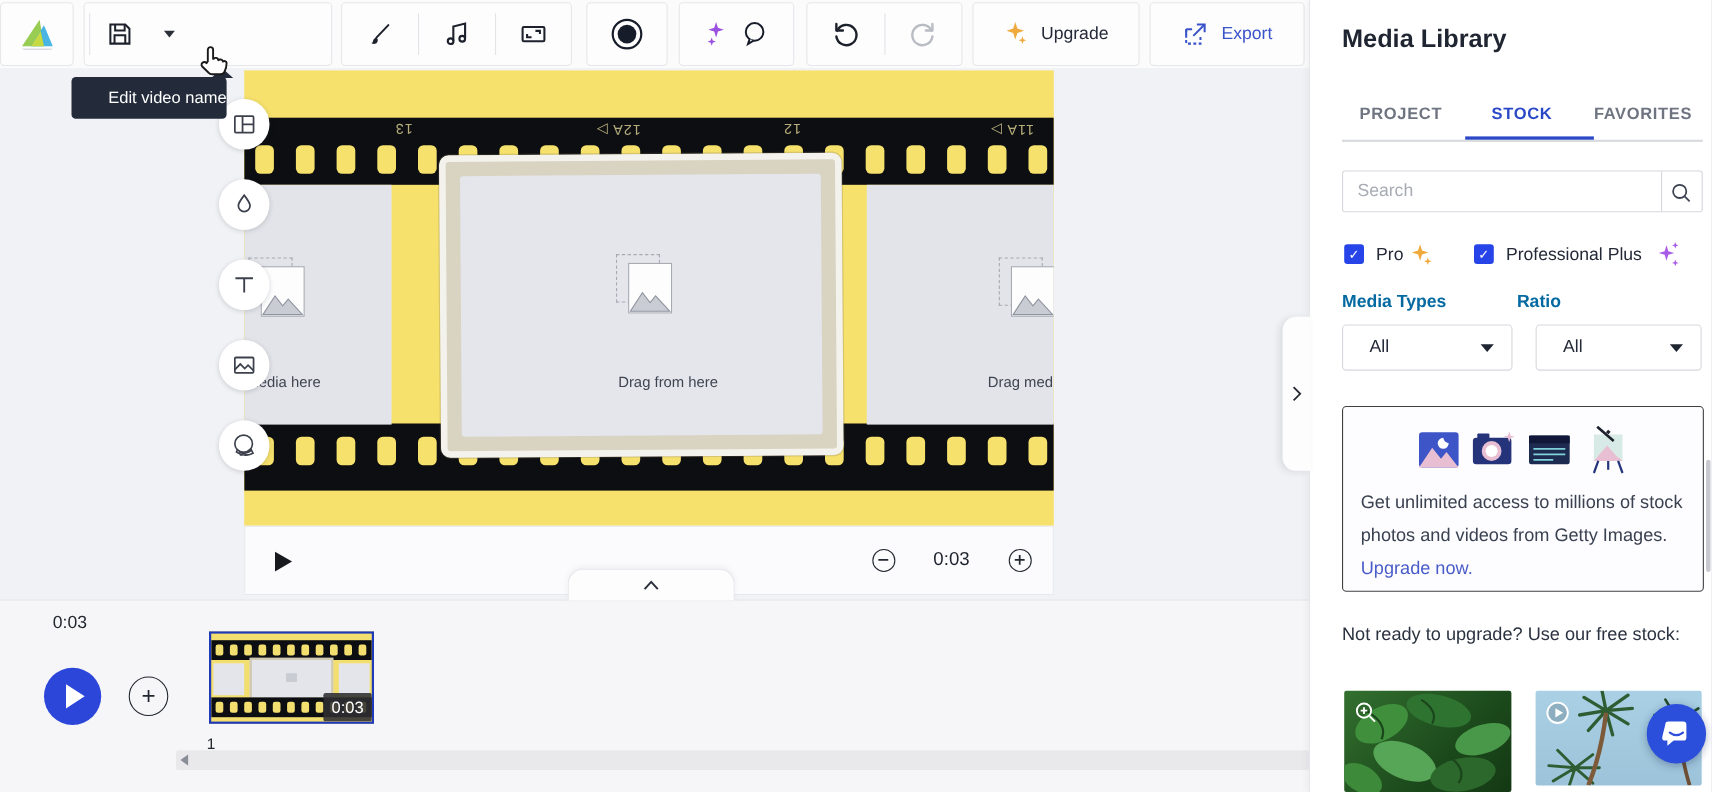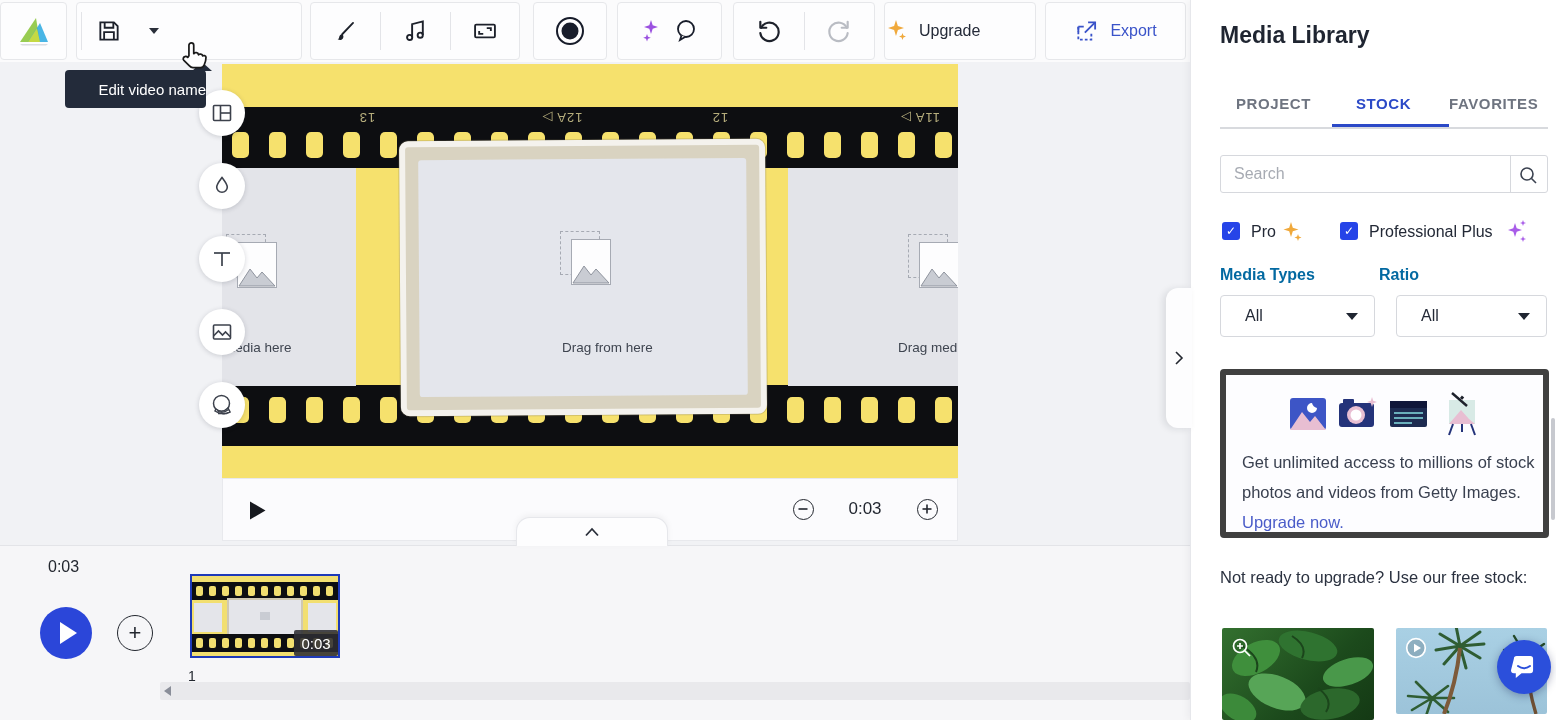--- a/index.html
+++ b/index.html
@@ -61,21 +61,21 @@
   .searchbox{position:absolute;left:29px;top:155px;width:328px;height:38px;border:1px solid #d6d8dd;border-radius:3px;box-sizing:border-box;background:#fff;}
   .searchbox input{position:absolute;left:0;top:0;width:285px;height:36px;border:none;outline:none;padding:0 0 0 13px;font-size:16px;font-family:inherit;color:#232936;background:transparent;}
   .searchbox input::placeholder{color:#a7abb3;}
   .sdiv{position:absolute;right:36px;top:0;bottom:0;width:1px;background:#d6d8dd;}
   .cb{position:absolute;top:222px;width:18px;height:18px;background:#2644e8;border-radius:3px;color:#fff;font-size:12px;font-weight:bold;display:flex;align-items:center;justify-content:center;cursor:pointer;}
   .cblabel{position:absolute;top:223px;font-size:16px;color:#232936;}
   .flabel{position:absolute;top:266px;font-size:16px;color:#0369a1;font-weight:bold;}
   .dd{position:absolute;top:295px;height:42px;border:1px solid #d6d8dd;border-radius:4px;box-sizing:border-box;background:#fff;display:flex;align-items:center;cursor:pointer;}
   .ddval{font-size:16px;color:#232936;margin-left:24px;}
   .ddcaret{position:absolute;right:16px;width:0;height:0;border-left:6px solid transparent;border-right:6px solid transparent;border-top:7px solid #1f2531;}
-  .promo{position:absolute;left:29px;top:369px;width:329px;height:169px;border:6px solid #404040;border-radius:4px;box-sizing:border-box;background:#fdfdff;}
+  .promo{position:absolute;left:29px;top:369px;width:329px;height:169px;border:1px solid #404040;border-radius:4px;box-sizing:border-box;background:#fdfdff;}
   .promo-icons{position:absolute;left:0;top:17px;width:100%;display:flex;justify-content:center;gap:9px;}
   .promo-text{position:absolute;left:16px;top:72px;width:300px;font-size:16.5px;line-height:30px;color:#3a4150;}
   .promo-text a{color:#4a5cc9;text-decoration:none;cursor:pointer;}
   .freestock{position:absolute;left:29px;top:562px;width:310px;font-size:16.5px;line-height:31px;color:#2b3240;}
   .thumb{position:absolute;top:628px;overflow:hidden;border-radius:2px;cursor:pointer;}
   .thumb-ol{position:absolute;left:9px;top:9px;width:22px;height:22px;}
   .intercom{position:absolute;left:306px;top:640px;width:54px;height:54px;border-radius:50%;background:#2b4fdb;display:flex;align-items:center;justify-content:center;box-shadow:0 2px 8px rgba(20,30,80,.35);cursor:pointer;}
   .vthumb{position:absolute;left:360px;top:418px;width:4px;height:102px;background:#c7c9cf;border-radius:2px;}
 </style>
 </head>
@@ -160,21 +160,21 @@
       </div>
       <div class="vdiv"></div>
       <div class="tbtn" style="width:70px;">
         <svg width="26" height="26" viewBox="0 0 24 24" fill="none" stroke="#b9bcc3" stroke-width="2" stroke-linecap="round" stroke-linejoin="round" style="transform:scaleX(-1);">
           <path d="M4 3.5 v5.5 h5.5"></path>
             <path d="M4.8 9 a8.5 8.5 0 1 1 -0.8 5"></path>
         </svg>
       </div>
     </div>
 
-    <div class="card" style="left:884px;width:152px;">
+    <div class="card" style="left:884px;width:152px;justify-content:center;">
       <svg width="26" height="26" viewBox="0 0 26 26">
         <path d="M11 2 L12.9 8 L19 10 L12.9 12 L11 18 L9.1 12 L3 10 L9.1 8 Z" fill="#f0a93c"></path>
         <path d="M17.5 15 L18.4 17.6 L21 18.5 L18.4 19.4 L17.5 22 L16.6 19.4 L14 18.5 L16.6 17.6 Z" fill="#f0a93c"></path>
       </svg>
       <span class="upgrade-label">Upgrade</span>
     </div>
 
     <div class="card" style="left:1045px;width:141px;justify-content:center;">
       <svg width="26" height="26" viewBox="0 0 24 24" fill="none" stroke="#3a53c9" stroke-width="1.7">
         <path d="M4 8 V20 H16 V14" stroke-dasharray="2.5 2"></path>

